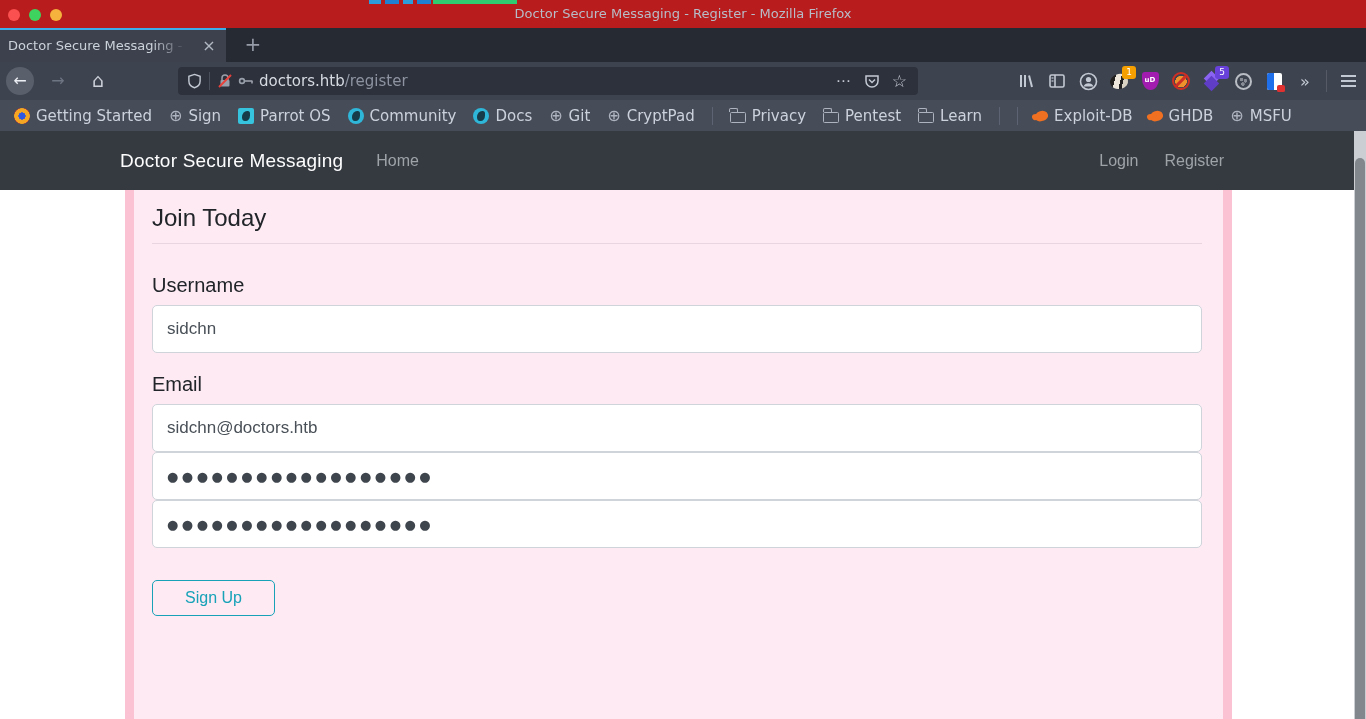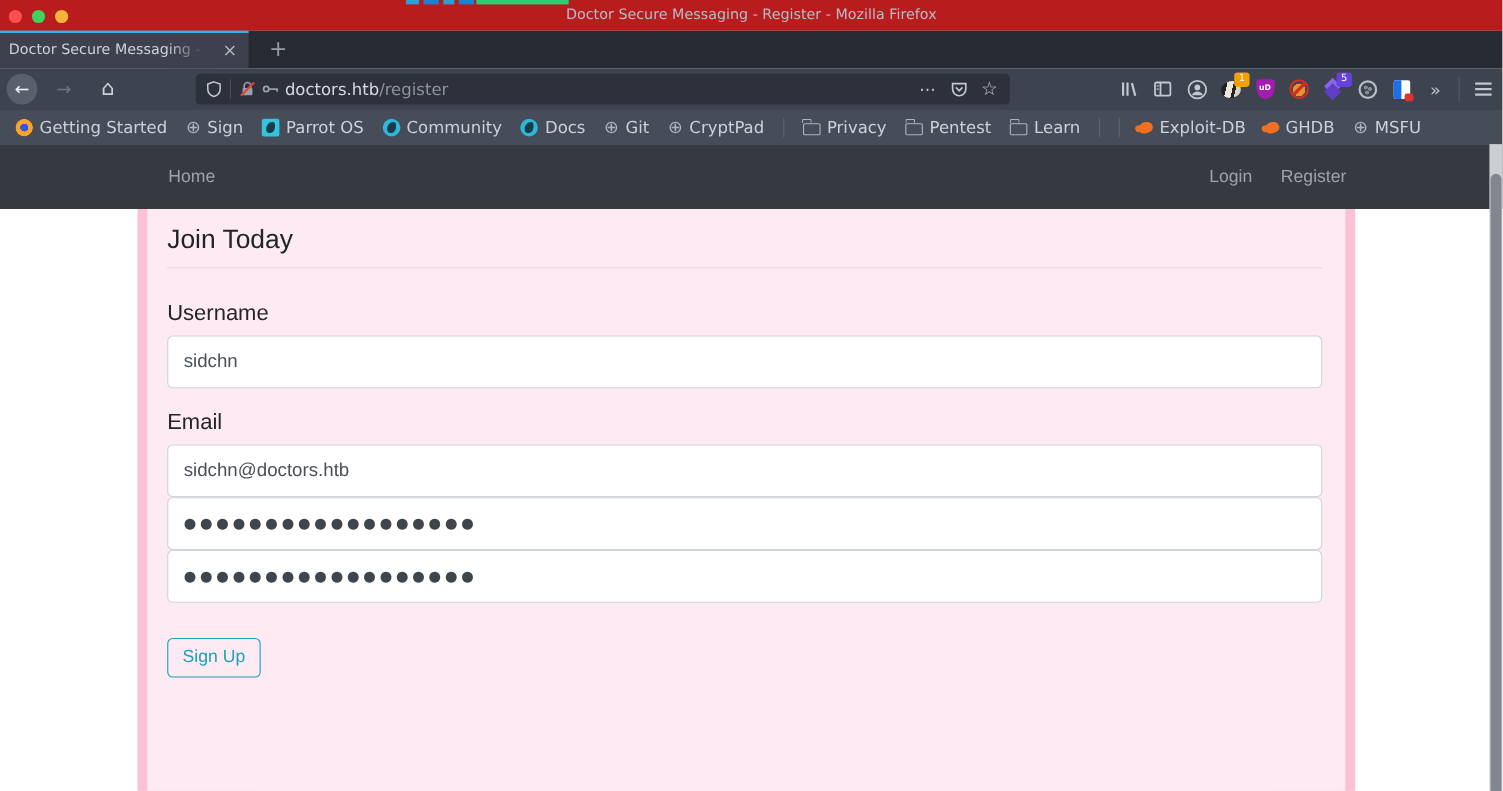--- a/index.html
+++ b/index.html
@@ -113,21 +113,21 @@
 
   .content-outer { position:absolute; left:125px; top:59px; width:1107px; height:529px; background:var(--pink-stripe,#fbc2d4); }
   .content-inner { position:absolute; left:9px; top:0; width:1089px; height:529px; background:var(--pink-bg,#fdeaf3);
                    padding:14px 21px 0 18px; font-family:"Liberation Sans", sans-serif; }
   .join-heading { font-size:24px; color:#212529; font-weight:400; padding-bottom:11px; border-bottom:1px solid #e8d5e0; }
   .form-label { display:block; font-size:20px; color:#212529; margin-top:20px; margin-bottom:8px; }
   .form-label.first { margin-top:30px; }
   .form-input { display:block; width:1050px; height:48px; background:#fff; border:1px solid #ced4da; border-radius:5px;
                 padding:0 14px; font-size:17px; color:#495057; font-family:"Liberation Sans", sans-serif; outline:none; }
   .form-input.dots { font-size:13px; letter-spacing:3.5px; color:#3f454d; font-family:"DejaVu Sans", sans-serif; }
-  .signup-btn { margin-top:32px; display:inline-block; padding:8px 13px; background:transparent;
+  .signup-btn { margin-top:32px; display:inline-block; padding:8px 32px; background:transparent;
                 border:1px solid var(--accent-teal,#17a2b8); color:var(--accent-teal,#17a2b8); border-radius:5px;
                 font-size:16px; font-family:"Liberation Sans", sans-serif; cursor:pointer; }
 
   
   .scroll-track { position:absolute; right:0; top:131px; width:12px; height:588px; background:#cbced2; z-index:40; }
   .scroll-thumb { position:absolute; left:1px; top:27px; width:10px; height:561px; background:#82878e; border-radius:5px 5px 0 0; }
 
   svg { display:block; }
 </style>
 </head>
@@ -305,20 +305,21 @@
     </span>
   <span class="bm">
       <span class="ico-globe">⊕</span>
       <span>MSFU</span>
     </span>
 </div>
 
 <div class="page">
   <div class="site-navbar">
     <div class="sn-inner">
+      <span class="brand">Doctor Secure Messaging</span>
       <span class="nav-link nav-home">Home</span>
       <span class="nav-right">
         <span class="nav-link">Login</span>
         <span class="nav-link">Register</span>
       </span>
     </div>
   </div>
 
   <div class="content-outer">
     <div class="content-inner">

